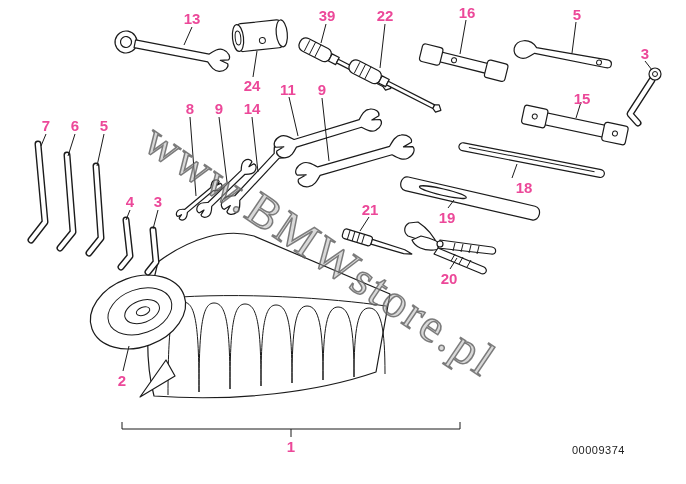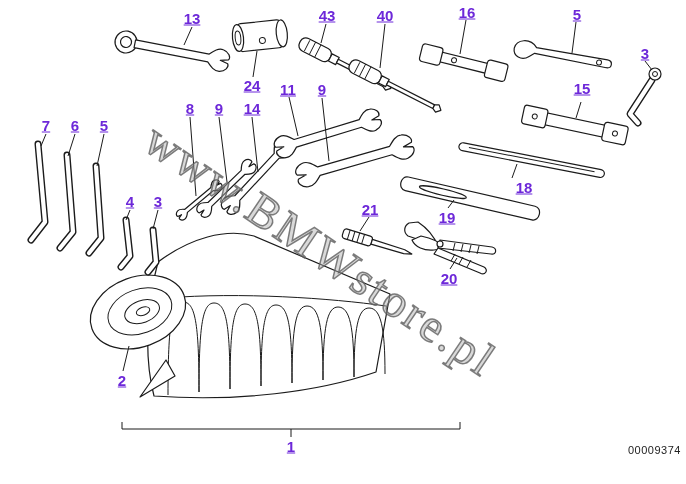--- a/index.html
+++ b/index.html
@@ -12,29 +12,29 @@
   
   svg .outline { fill:#ffffff; stroke:#1b1b1b; stroke-width:1.2; stroke-linejoin:round; }
   svg .thin    { fill:none;    stroke:#1b1b1b; stroke-width:1;   stroke-linejoin:round; }
   svg .leader  { stroke:#1b1b1b; stroke-width:1; }
   svg .tube-b  { fill:none; stroke:#1b1b1b; stroke-width:7;   stroke-linecap:round; stroke-linejoin:round; }
   svg .tube-w  { fill:none; stroke:#ffffff; stroke-width:4.2; stroke-linecap:round; stroke-linejoin:round; }
 
   .callout-layer { position:absolute; left:0; top:0; width:100%; height:100%; }
   .callout {
     position:absolute; transform:translate(-50%,-50%);
-    font:bold 15px "Liberation Sans", sans-serif; color:#6d28d9; white-space:nowrap;text-decoration:underline;
+    font:bold 15px "Liberation Sans", sans-serif; color:#ec4899; white-space:nowrap;
   }
   .watermark {
     position:absolute; left:165px; top:112px; transform:rotate(34deg); transform-origin:0 0;
     font-family:"Liberation Serif", serif; font-size:47px; letter-spacing:3px; white-space:nowrap;
     color:rgba(170,170,170,0.45); -webkit-text-stroke:1.5px rgba(95,95,95,0.8);
   }
   .part-number {
-    position:absolute; left:628px; top:444px;
+    position:absolute; left:572px; top:444px;
     font:11px "Liberation Sans", sans-serif; color:#222; letter-spacing:0.5px;
   }
 </style>
 </head>
 <body>
 
 <div class="stage">
 
   <svg width="686" height="484" viewBox="0 0 686 484">
     <defs>
@@ -227,29 +227,29 @@
       <span class="callout" style="left: 104px; top: 125px;">5</span>
       <span class="callout" style="left: 75px; top: 125px;">6</span>
       <span class="callout" style="left: 46px; top: 125px;">7</span>
       <span class="callout" style="left: 190px; top: 108px;">8</span>
       <span class="callout" style="left: 219px; top: 108px;">9</span>
       <span class="callout" style="left: 252px; top: 108px;">14</span>
       <span class="callout" style="left: 288px; top: 89px;">11</span>
       <span class="callout" style="left: 322px; top: 89px;">9</span>
       <span class="callout" style="left: 192px; top: 18px;">13</span>
       <span class="callout" style="left: 577px; top: 14px;">5</span>
-      <span class="callout" style="left: 582px; top: 88px;">15</span>
+      <span class="callout" style="left: 582px; top: 98px;">15</span>
       <span class="callout" style="left: 467px; top: 12px;">16</span>
       <span class="callout" style="left: 645px; top: 53px;">3</span>
       <span class="callout" style="left: 524px; top: 187px;">18</span>
       <span class="callout" style="left: 447px; top: 217px;">19</span>
       <span class="callout" style="left: 449px; top: 278px;">20</span>
       <span class="callout" style="left: 370px; top: 209px;">21</span>
-      <span class="callout" style="left: 385px; top: 15px;">40</span>
-      <span class="callout" style="left: 327px; top: 15px;">43</span>
+      <span class="callout" style="left: 385px; top: 15px;">22</span>
+      <span class="callout" style="left: 327px; top: 15px;">39</span>
       <span class="callout" style="left: 252px; top: 85px;">24</span>
     </div>
 
   <div class="watermark">www.BMWstore.pl</div>
 
   <div class="part-number">00009374</div>
 
 </div>
 
 </body></html>

